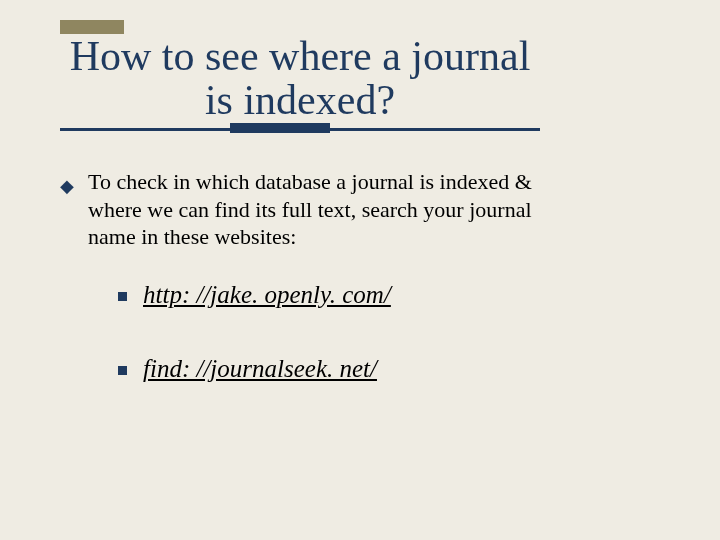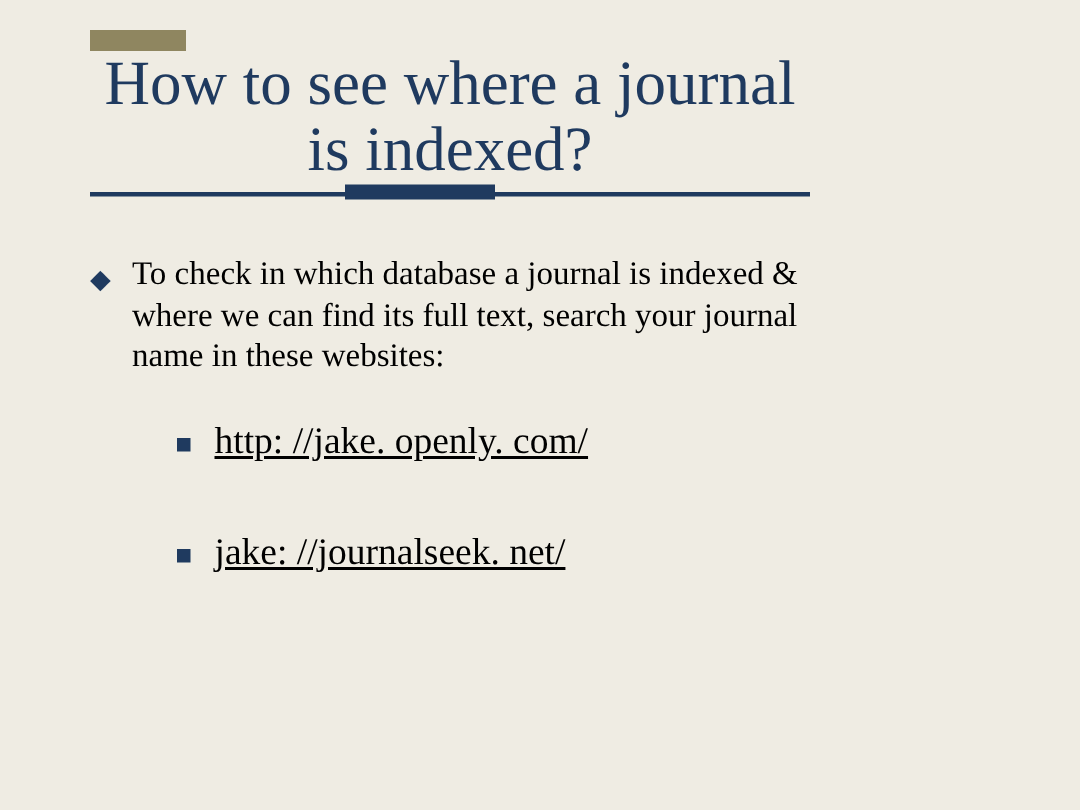--- a/index.html
+++ b/index.html
@@ -80,20 +80,21 @@
     line-height: 14px;
   }
   .bullet-text {
     font-size: 22px;
     line-height: 1.25;
     color: #000;
   }
   .sub-list {
     margin-left: 58px;
     margin-top: 22px;
+    font-style: italic;
   }
   .sub-row {
     display: flex;
     align-items: flex-start;
     margin-bottom: 46px;
   }
   .square {
     flex: 0 0 auto;
     width: 9px;
     height: 9px;
@@ -127,18 +128,18 @@
       <div class="bullet-text">To check in which database a journal is indexed &amp; where we can find its full text, search your journal name in these websites:</div>
     </div>
 
     <div class="sub-list">
       <div class="sub-row">
         <div class="square"></div>
         <a class="sub-text">http: //jake. openly. com/</a>
       </div>
       <div class="sub-row">
         <div class="square"></div>
-        <a class="sub-text">jake: //journalseek. net/</a>
+        <a class="sub-text">find: //journalseek. net/</a>
       </div>
     </div>
   </div>
 
 </div>
 
 </body></html>

